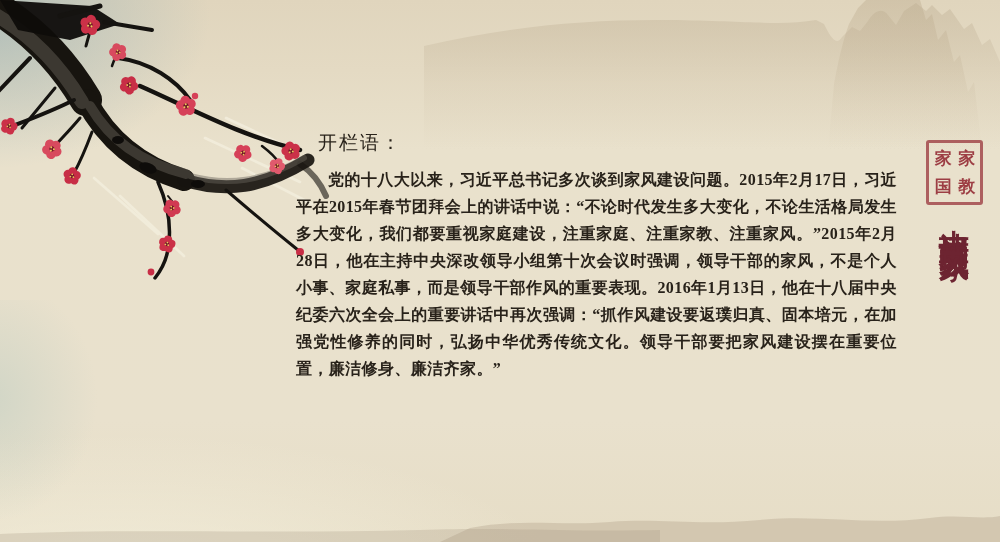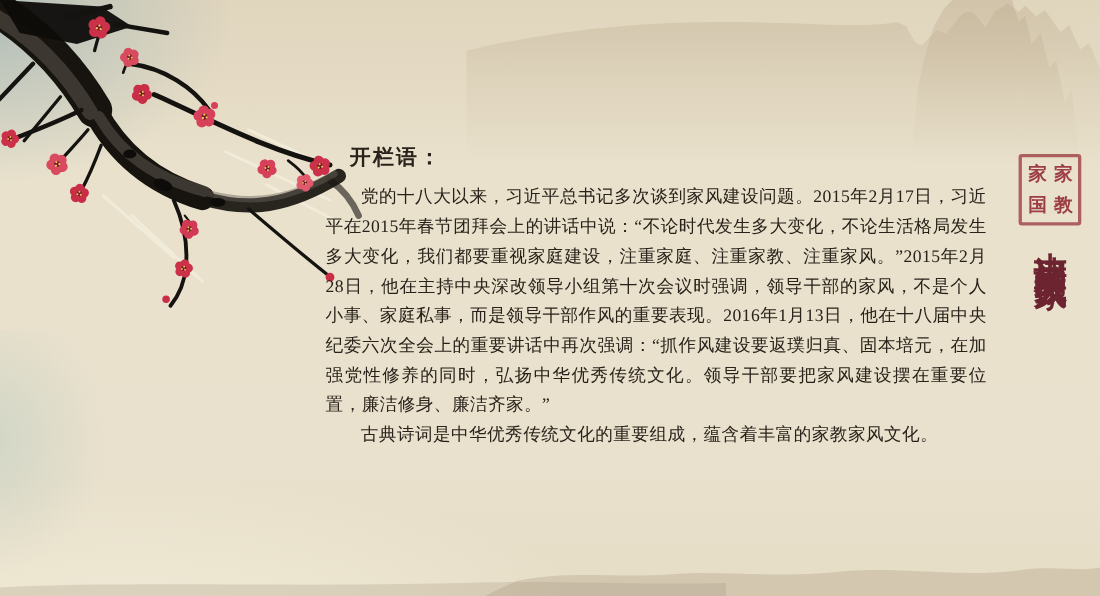--- a/index.html
+++ b/index.html
@@ -16,22 +16,22 @@
   }
   .sky-wash-2{
     position:absolute;left:0;top:300px;width:130px;height:220px;pointer-events:none;
     background:radial-gradient(150px 170px at -8% 45%, rgba(164,192,186,.35), rgba(164,192,186,0) 72%);
   }
   svg.mountains-top{position:absolute;left:420px;top:0;pointer-events:none;}
   svg.mountains-bottom{position:absolute;left:0;bottom:0;pointer-events:none;}
   svg.branch{position:absolute;left:0;top:0;pointer-events:none;}
 
   .content{position:absolute;left:296px;top:130px;width:601px;color:#28221a;}
-  .content .heading{margin:0 0 10px 22px;font-size:19px;font-weight:bold;letter-spacing:2px;}
-  .content p{margin:0;font-size:16px;line-height:27px;font-weight:normal;text-align:justify;text-indent:2em;letter-spacing:.4px;}
+  .content .heading{margin:0 0 10px 22px;font-size:19px;font-weight:normal;letter-spacing:2px;}
+  .content p{margin:0;font-size:16px;line-height:27px;font-weight:bold;text-align:justify;text-indent:2em;letter-spacing:.4px;}
 
   .seal{
     position:absolute;left:926px;top:140px;width:57px;height:65px;box-sizing:border-box;
     border:3px solid rgba(157,62,68,.8);border-radius:3px;padding:2px 1px;
     display:grid;grid-template-columns:1fr 1fr;grid-template-rows:1fr 1fr;
     color:#9d3e44;font-weight:bold;
   }
   .seal span{display:flex;align-items:center;justify-content:center;font-size:17px;line-height:1;}
   .seal span:nth-child(1),.seal span:nth-child(3){transform:translateX(1px);}
 
@@ -146,21 +146,20 @@
     <use href="#blossom" transform="translate(172,208) rotate(-30)" fill="#d13a52"></use>
     <use href="#blossom" transform="translate(167,244) scale(0.95) rotate(14)" fill="#cb3148"></use>
     <circle cx="300" cy="252" r="4" fill="#c82e46"></circle>
     <circle cx="151" cy="272" r="3.4" fill="#c82e46"></circle>
     <circle cx="195" cy="96" r="3.2" fill="#d64058"></circle>
   </svg>
 
   <div class="content">
     <h2 class="heading">开栏语：</h2>
     <p>党的十八大以来，习近平总书记多次谈到家风建设问题。2015年2月17日，习近平在2015年春节团拜会上的讲话中说：“不论时代发生多大变化，不论生活格局发生多大变化，我们都要重视家庭建设，注重家庭、注重家教、注重家风。”2015年2月28日，他在主持中央深改领导小组第十次会议时强调，领导干部的家风，不是个人小事、家庭私事，而是领导干部作风的重要表现。2016年1月13日，他在十八届中央纪委六次全会上的重要讲话中再次强调：“抓作风建设要返璞归真、固本培元，在加强党性修养的同时，弘扬中华优秀传统文化。领导干部要把家风建设摆在重要位置，廉洁修身、廉洁齐家。”</p>
-    <p>古典诗词是中华优秀传统文化的重要组成，蕴含着丰富的家教家风文化。</p>
   </div>
 
   <div class="seal">
     <span>家</span>
     <span>家</span>
     <span>国</span>
     <span>教</span>
   </div>
 
   <div class="vtitle">古诗词里的家教家风</div>

